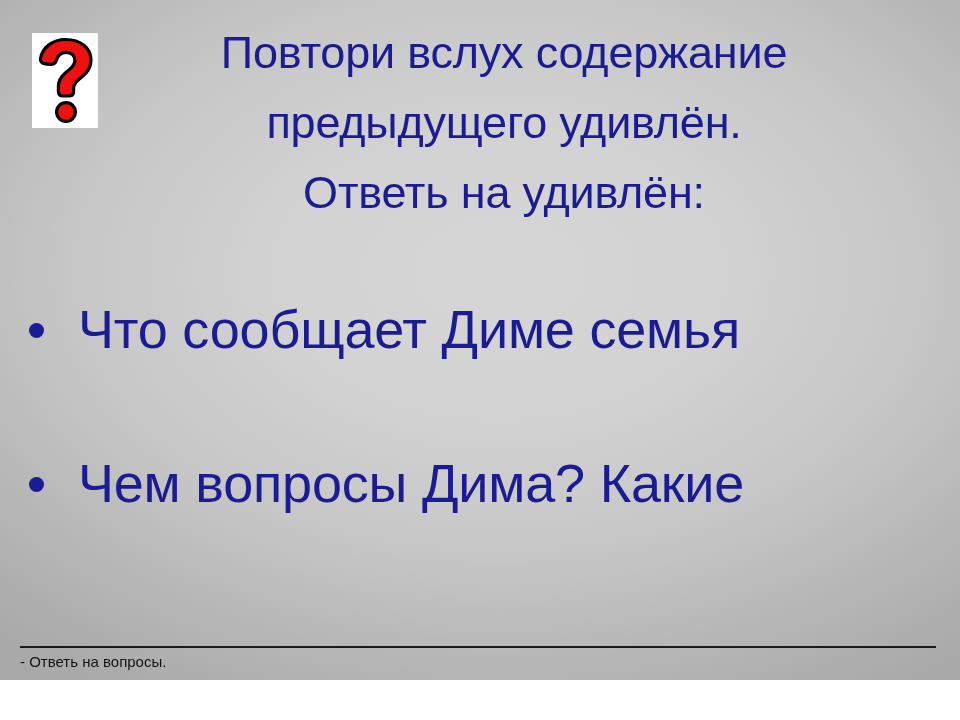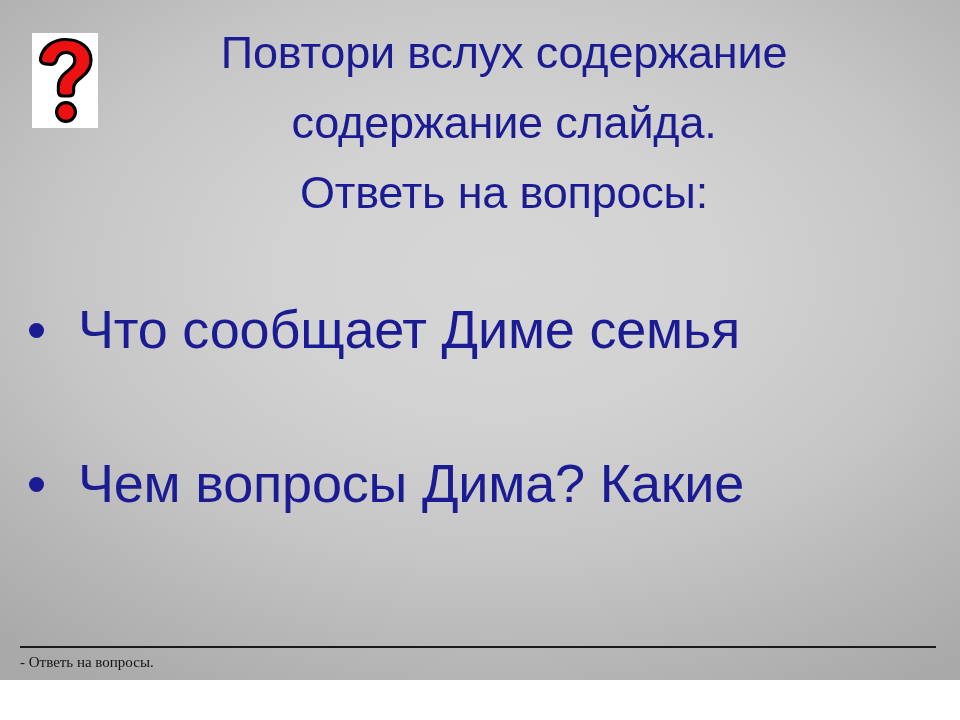--- a/index.html
+++ b/index.html
@@ -105,21 +105,20 @@
     border-top: 2px solid #1a1a1a;
   }
   #footer-note {
     position: absolute;
     left: 20px;
     top: 652px;
     color: #141414;
     font-size: 15px;
     line-height: 20px;
     white-space: nowrap;
-    font-family: Liberation Serif, serif;
   }
 
   
   .deco-dot {
     position: absolute;
     width: 13px;
     height: 13px;
     border-radius: 50%;
     background: rgba(120,120,120,0.45);
   }
@@ -151,22 +150,22 @@
                C41.6 51.9 42.7 49.9 46.2 47.0
                L50.3 43.6
                C56.2 38.7 59.0 33.6 59.0 26.9
                C59.0 14.9 48.6 6.5 33.5 6.5 Z" fill="#ee1111" stroke="#000000" stroke-width="3.2" stroke-linejoin="round"></path>
       <circle cx="34.0" cy="79.0" r="9.4" fill="#ee1111" stroke="#000000" stroke-width="3.2"></circle>
     </svg>
   </div>
 
   <div id="title-block">
     <span class="tline">Повтори вслух содержание</span>
-    <span class="tline">содержание слайда.</span>
-    <span class="tline">Ответь на вопросы:</span>
+    <span class="tline">предыдущего удивлён.</span>
+    <span class="tline">Ответь на удивлён:</span>
   </div>
 
   <ul id="body-list">
     <li>
       <span class="bullet-dot"></span>
       <span class="btext">Что сообщает Диме семья</span>
     </li>
     <li>
       <span class="bullet-dot"></span>
       <span class="btext">Чем вопросы Дима? Какие</span>

